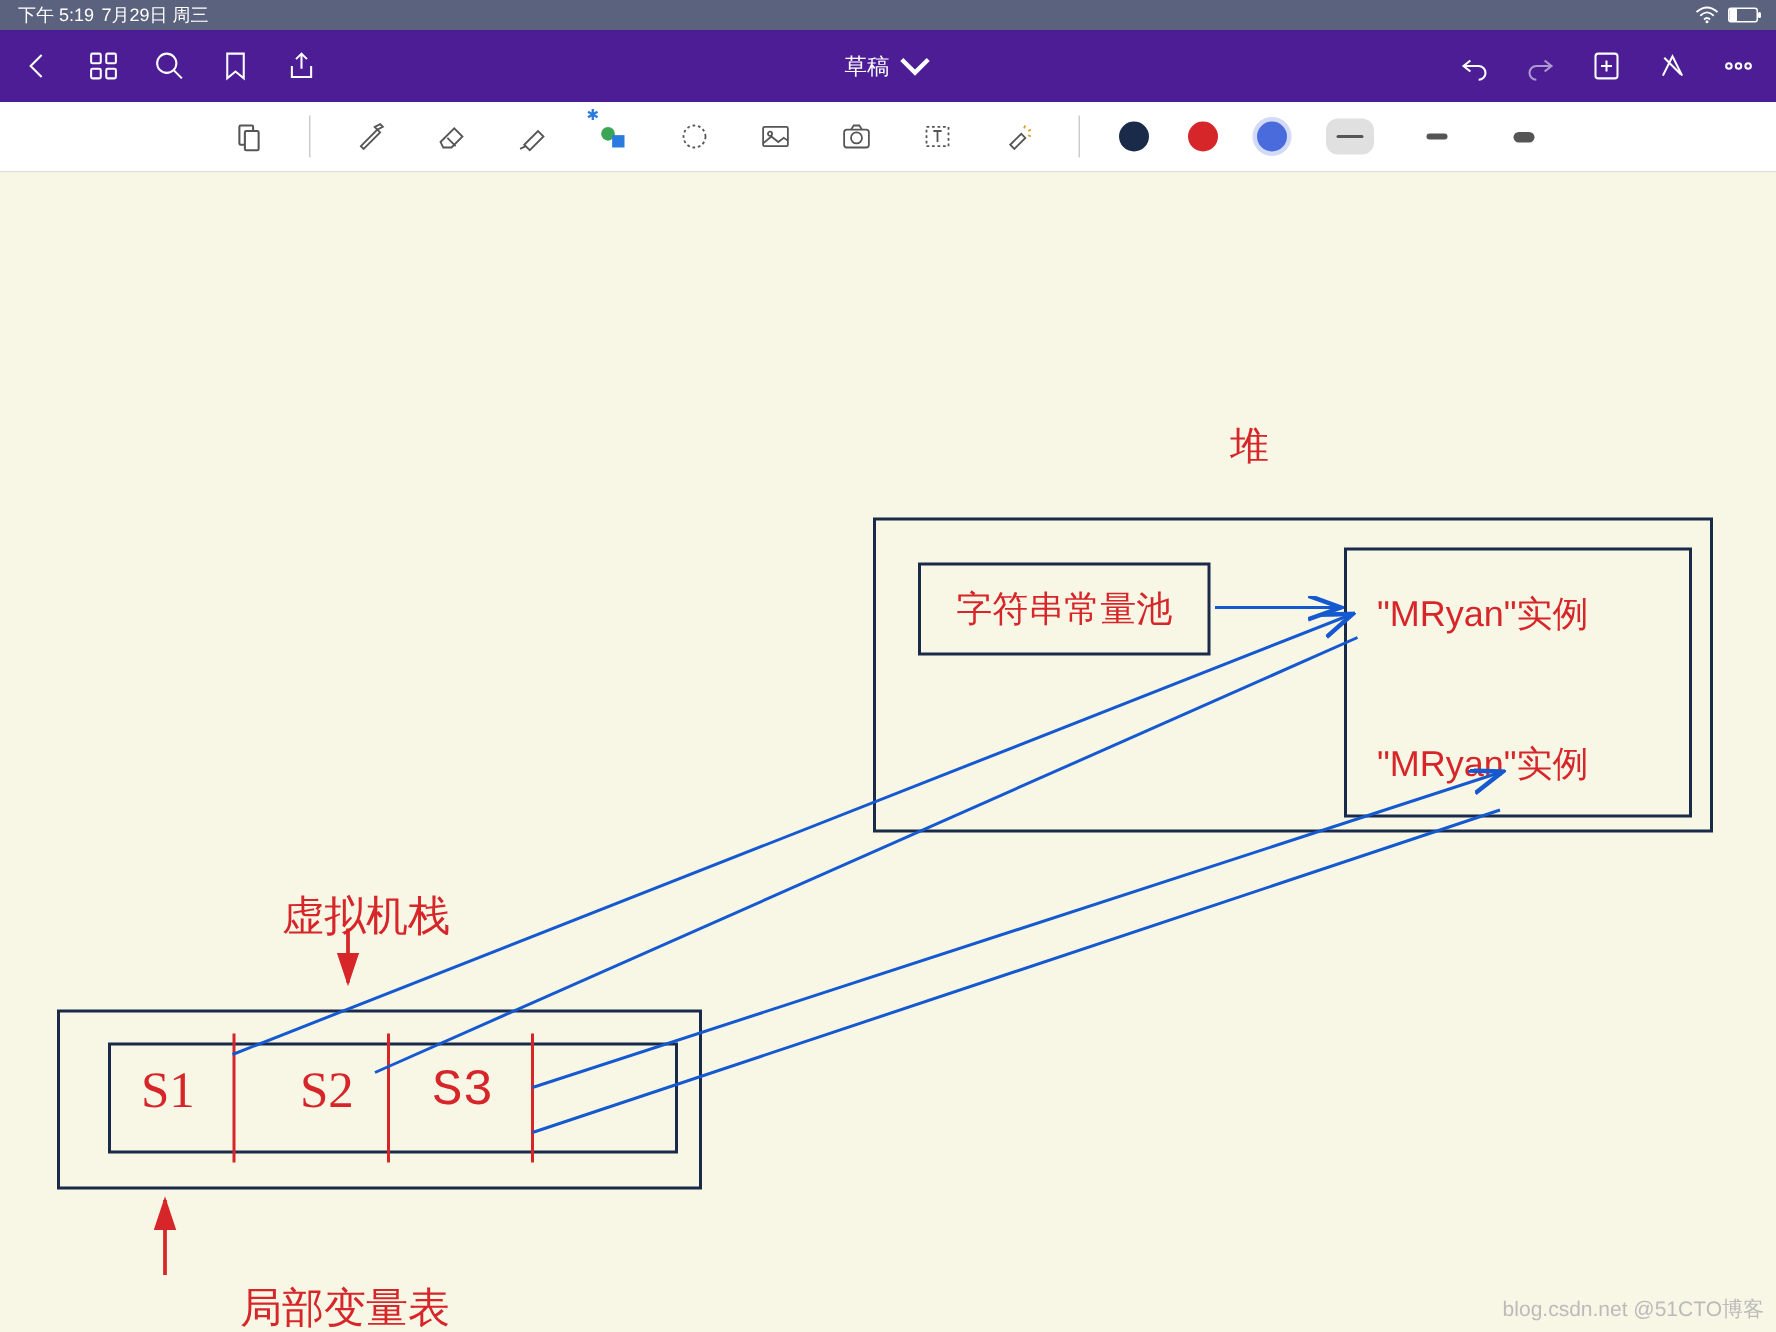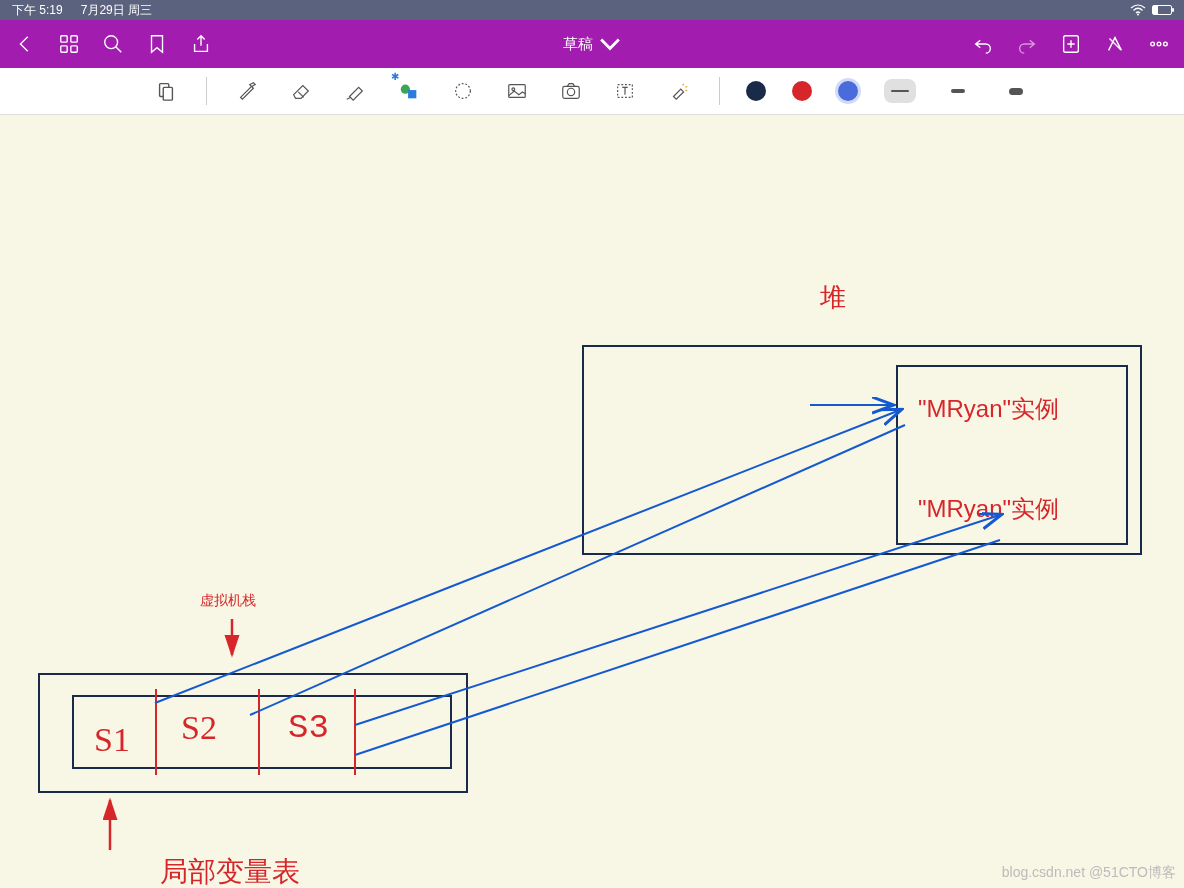--- a/index.html
+++ b/index.html
@@ -14,30 +14,30 @@
   .status-bar {
     height: 20px;
     background: #5b627e;
     color: #fff;
     display: flex;
     align-items: center;
     padding: 0 12px;
     font-size: 12px;
     justify-content: space-between;
   }
-  .status-left { display:flex; gap:18px; }
+  .status-left { display:flex; gap:5px; }
   .status-right { display:flex; gap:6px; align-items:center; }
   .battery {
     width:20px; height:10px; border:1px solid #fff; border-radius:2px; position:relative;
   }
   .battery::after{content:"";position:absolute;right:-3px;top:2px;width:2px;height:4px;background:#fff;border-radius:1px;}
   .battery-fill{height:100%;width:25%;background:#fff;}
   .nav-bar {
     height: 48px;
-    background: #a21caf;
+    background: #4c1d95;
     display: flex;
     align-items: center;
     padding: 0 14px;
     color: #fff;
     position: relative;
   }
   .nav-left, .nav-right { display:flex; gap:22px; align-items:center; }
   .nav-center { position:absolute; left:50%; transform:translateX(-50%); display:flex; align-items:center; gap:6px; font-size:15px;}
   .nav-bar svg { width:22px; height:22px; fill:none; stroke:#fff; stroke-width:1.5; }
   .tool-bar {
@@ -62,28 +62,28 @@
     background: #f8f7e6;
   }
   .dlabel { position:absolute; color:#d6262a; font-size:24px; text-align:center; }
   .heap-title { left: 820px; top: 165px; font-size:26px;}
   .heap-outer { position:absolute; left:582px; top:230px; width:560px; height:210px; border:2px solid #1a2b4a;}
   .pool-box { position:absolute; left:612px; top:260px; width:195px; height:62px; border:2px solid #1a2b4a; display:flex;align-items:center;justify-content:center;}
   .pool-box .dlabel{position:static;}
   .inst-box { position:absolute; left:896px; top:250px; width:232px; height:180px; border:2px solid #1a2b4a;}
   .inst1 { left: 918px; top: 278px; }
   .inst2 { left: 918px; top: 378px; }
-  .stack-label { left: 200px; top: 477px; font-size:14px;}
+  .stack-label { left: 188px; top: 477px; font-size:28px;}
   .stack-outer { position:absolute; left:38px; top:558px; width:430px; height:120px; border:2px solid #1a2b4a;}
   .vars-box { position:absolute; left:72px; top:580px; width:380px; height:74px; border:2px solid #1a2b4a;}
   .var-sep { position:absolute; width:2px; background:#d6262a; top:574px; height:86px;}
   .vs1{left:155px;} .vs2{left:258px;} .vs3{left:354px;}
   .var-txt { font-family: cursive; font-size:34px; font-weight:500;}
-  .s1 { left:94px; top:594px;margin-top:12px;}
-  .s2 { left:181px; top:594px;}
+  .s1 { left:94px; top:594px;}
+  .s2 { left:200px; top:594px;}
   .s3 { left:288px; top:594px;font-family:Liberation Mono, monospace;}
   .locals-label { left:160px; top:738px; font-size:28px;}
   svg.overlay { position:absolute; left:0; top:0; pointer-events:none; }
   .red-arrow { stroke:#d6262a; stroke-width:2.5; fill:none;}
   .blue-arrow { stroke:#1559d0; stroke-width:2; fill:none;}
   .watermark { position:absolute; right:8px; bottom:6px; color:#bbb; font-size:14px;}
 </style>
 </head>
 <body>
 
@@ -225,20 +225,23 @@
       <div style="width:14px;height:4px;background:#555;border-radius:3px;"></div>
     </div>
   <div class="stroke-opt">
       <div style="width:14px;height:7px;background:#555;border-radius:4px;"></div>
     </div>
 </div>
 
 <div class="canvas">
   <div class="dlabel heap-title">堆</div>
   <div class="heap-outer"></div>
+  <div class="pool-box">
+    <div class="dlabel" style="font-size:24px;">字符串常量池</div>
+  </div>
   <div class="inst-box"></div>
   <div class="dlabel inst1">"MRyan"实例</div>
   <div class="dlabel inst2">"MRyan"实例</div>
 
   <div class="dlabel stack-label">虚拟机栈</div>
   <div class="stack-outer"></div>
   <div class="vars-box"></div>
   <div class="var-sep vs1"></div>
   <div class="var-sep vs2"></div>
   <div class="var-sep vs3"></div>

